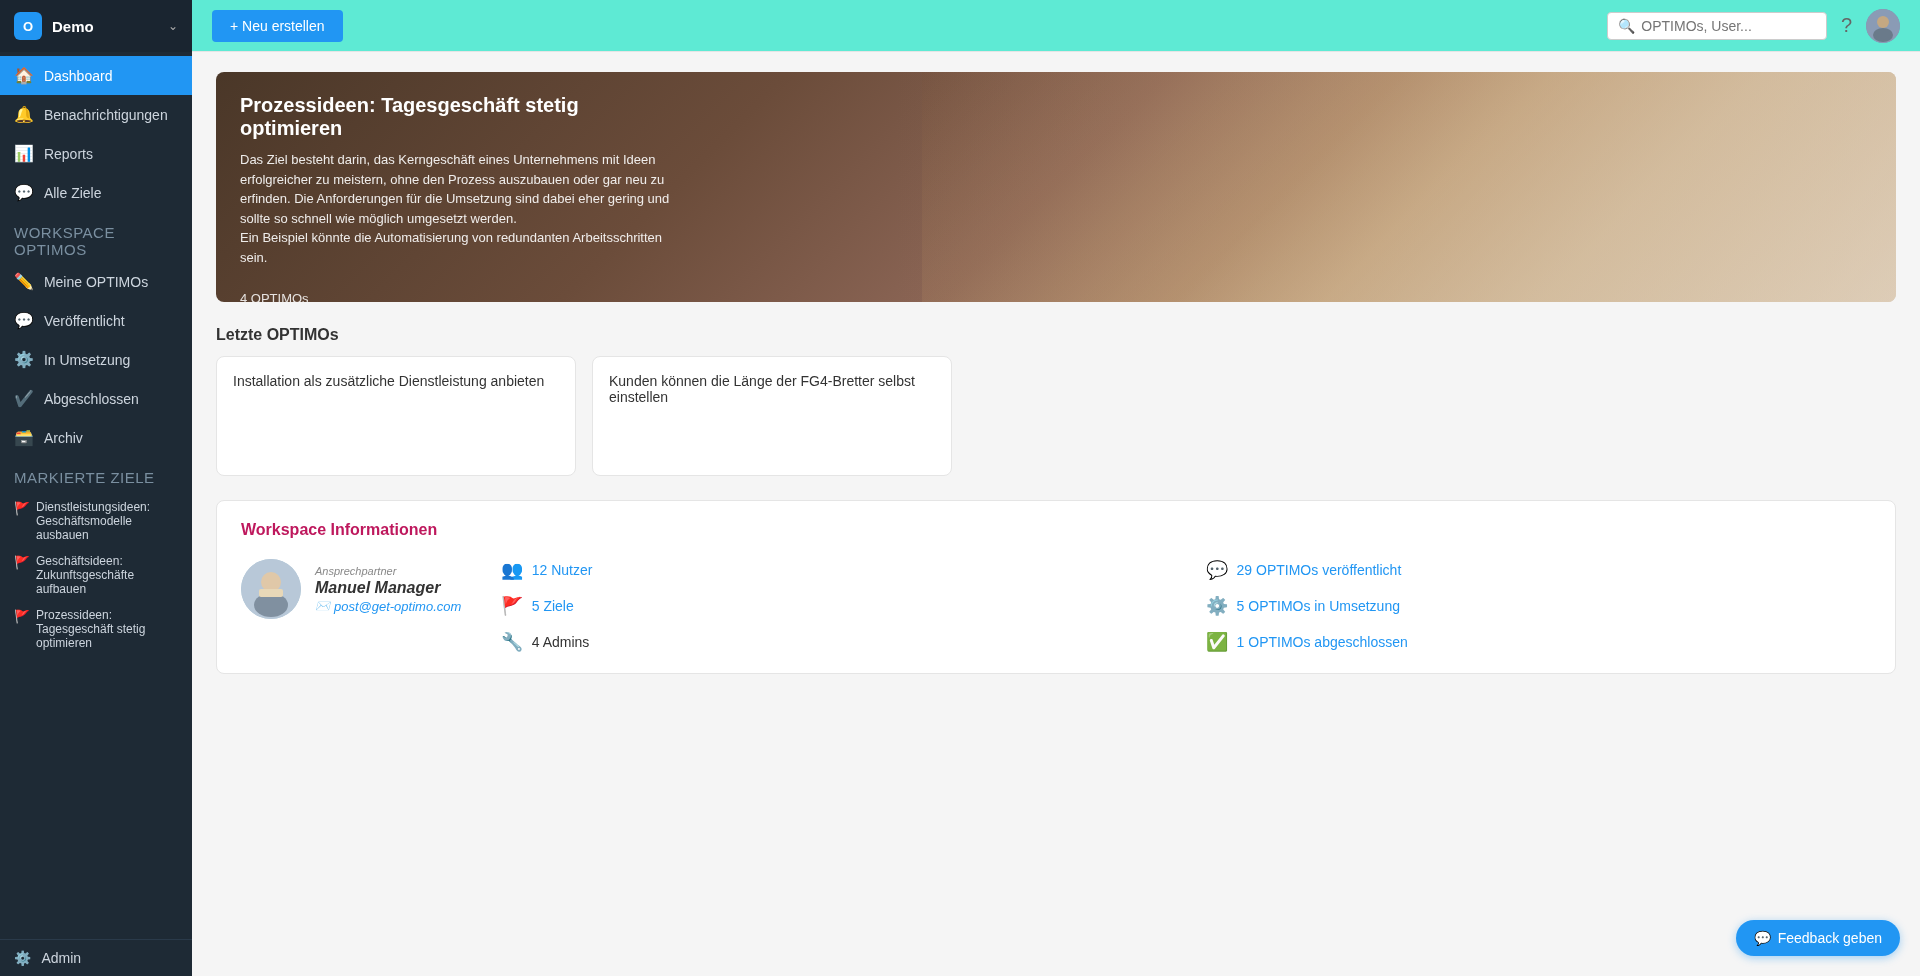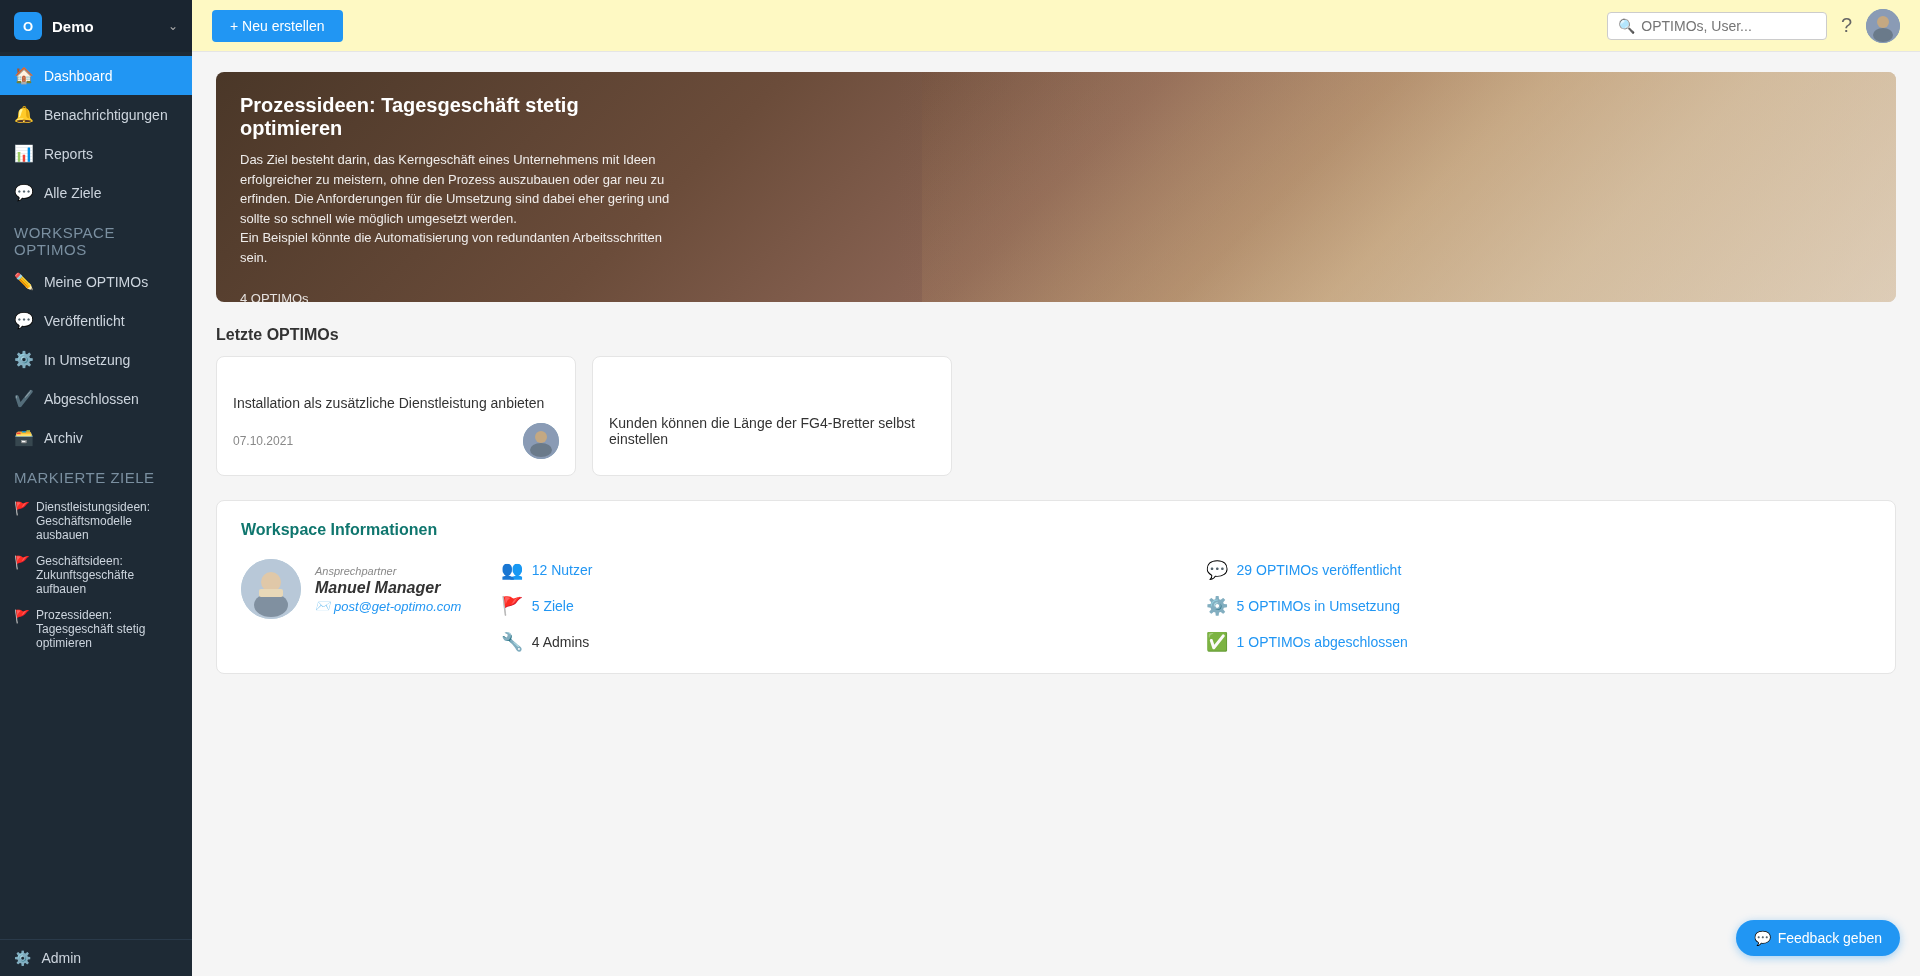--- a/index.html
+++ b/index.html
@@ -75,21 +75,21 @@
     .main {
       flex: 1;
       display: flex;
       flex-direction: column;
       overflow: hidden;
       background: #f5f5f5;
     }
 
     
     .topbar {
-      background: #fef9c3;
+      background: #5eead4;
       display: flex;
       align-items: center;
       justify-content: space-between;
       padding: 8px 20px;
       border-bottom: 1px solid #e5e5e5;
       min-height: 52px;
     }
     .topbar-left { display: flex; align-items: center; gap: 10px; }
     .btn-new {
       background: #2196f3;
@@ -172,40 +172,40 @@
     
     .cards-row {
       display: flex; gap: 16px; margin-bottom: 24px; flex-wrap: wrap;
     }
     .card {
       background: #fff;
       border: 1px solid #e5e5e5;
       border-radius: 8px;
       padding: 16px;
       flex: 1; min-width: 260px; max-width: 360px;
-      display: flex; flex-direction: column; justify-content: flex-end;
+      display: flex; flex-direction: row; justify-content: flex-start;
       min-height: 120px;
     }
     .card-title { font-size: 14px; color: #333; font-weight: 500; margin-bottom: 12px; }
     .card-footer { display: flex; align-items: center; justify-content: space-between; }
     .card-date { font-size: 12px; color: #888; }
     .card-avatar {
       width: 36px; height: 36px; border-radius: 50%; background: #7a9bb5;
       display: flex; align-items: center; justify-content: center;
       color: #fff; font-size: 12px; overflow: hidden;
     }
 
     
     .workspace-info {
       background: #fff;
       border: 1px solid #e5e5e5;
       border-radius: 8px;
       padding: 20px 24px;
     }
-    .workspace-title { font-size: 16px; font-weight: 600; color: #0f766e; margin-bottom: 20px; }
+    .workspace-title { font-size: 16px; font-weight: 600; color: #be185d; margin-bottom: 20px; }
 
     .workspace-grid {
       display: flex; align-items: flex-start; gap: 40px;
     }
     .contact-person { display: flex; align-items: center; gap: 14px; min-width: 220px; }
     .contact-avatar {
       width: 60px; height: 60px; border-radius: 50%;
       background: #b0c8d8;
       display: flex; align-items: center; justify-content: center;
       overflow: hidden;
@@ -344,30 +344,20 @@
       </div>
       <div class="hero-overlay"></div>
 
       <div style="position:absolute;right:0;top:0;bottom:0;width:58%;background:linear-gradient(135deg,rgba(120,80,50,0.1) 0%,rgba(190,150,110,0.4) 40%,rgba(220,200,170,0.6) 70%,rgba(240,230,210,0.5) 100%);pointer-events:none;"></div>
     </div>
 
     <div class="section-title">Letzte OPTIMOs</div>
     <div class="cards-row">
       <div class="card">
         <div class="card-title">Installation als zusätzliche Dienstleistung anbieten</div>
-        <div class="card-footer">
-          <span class="card-date">07.10.2021</span>
-          <div class="card-avatar">
-            <svg viewBox="0 0 36 36" xmlns="http://www.w3.org/2000/svg" width="36" height="36">
-              <circle cx="18" cy="18" r="18" fill="#8a9bb5"></circle>
-              <circle cx="18" cy="14" r="6" fill="#c4a882"></circle>
-              <ellipse cx="18" cy="27" rx="11" ry="7" fill="#6a7a8a"></ellipse>
-            </svg>
-          </div>
-        </div>
       </div>
       <div class="card">
         <div class="card-title">Kunden können die Länge der FG4-Bretter selbst einstellen</div>
       </div>
     </div>
 
     <div class="workspace-info">
       <div class="workspace-title">Workspace Informationen</div>
       <div class="workspace-grid">
 

